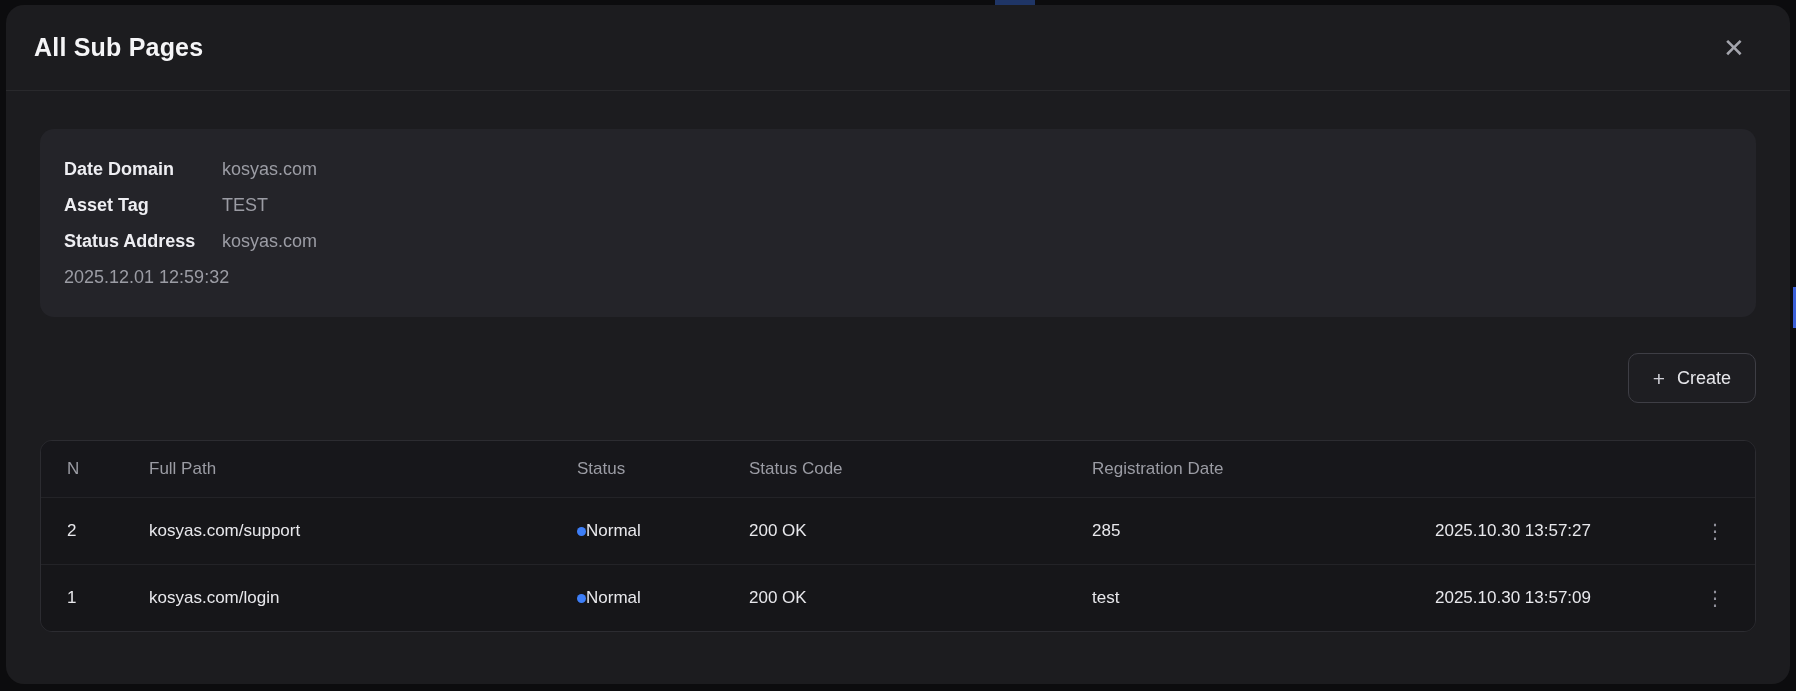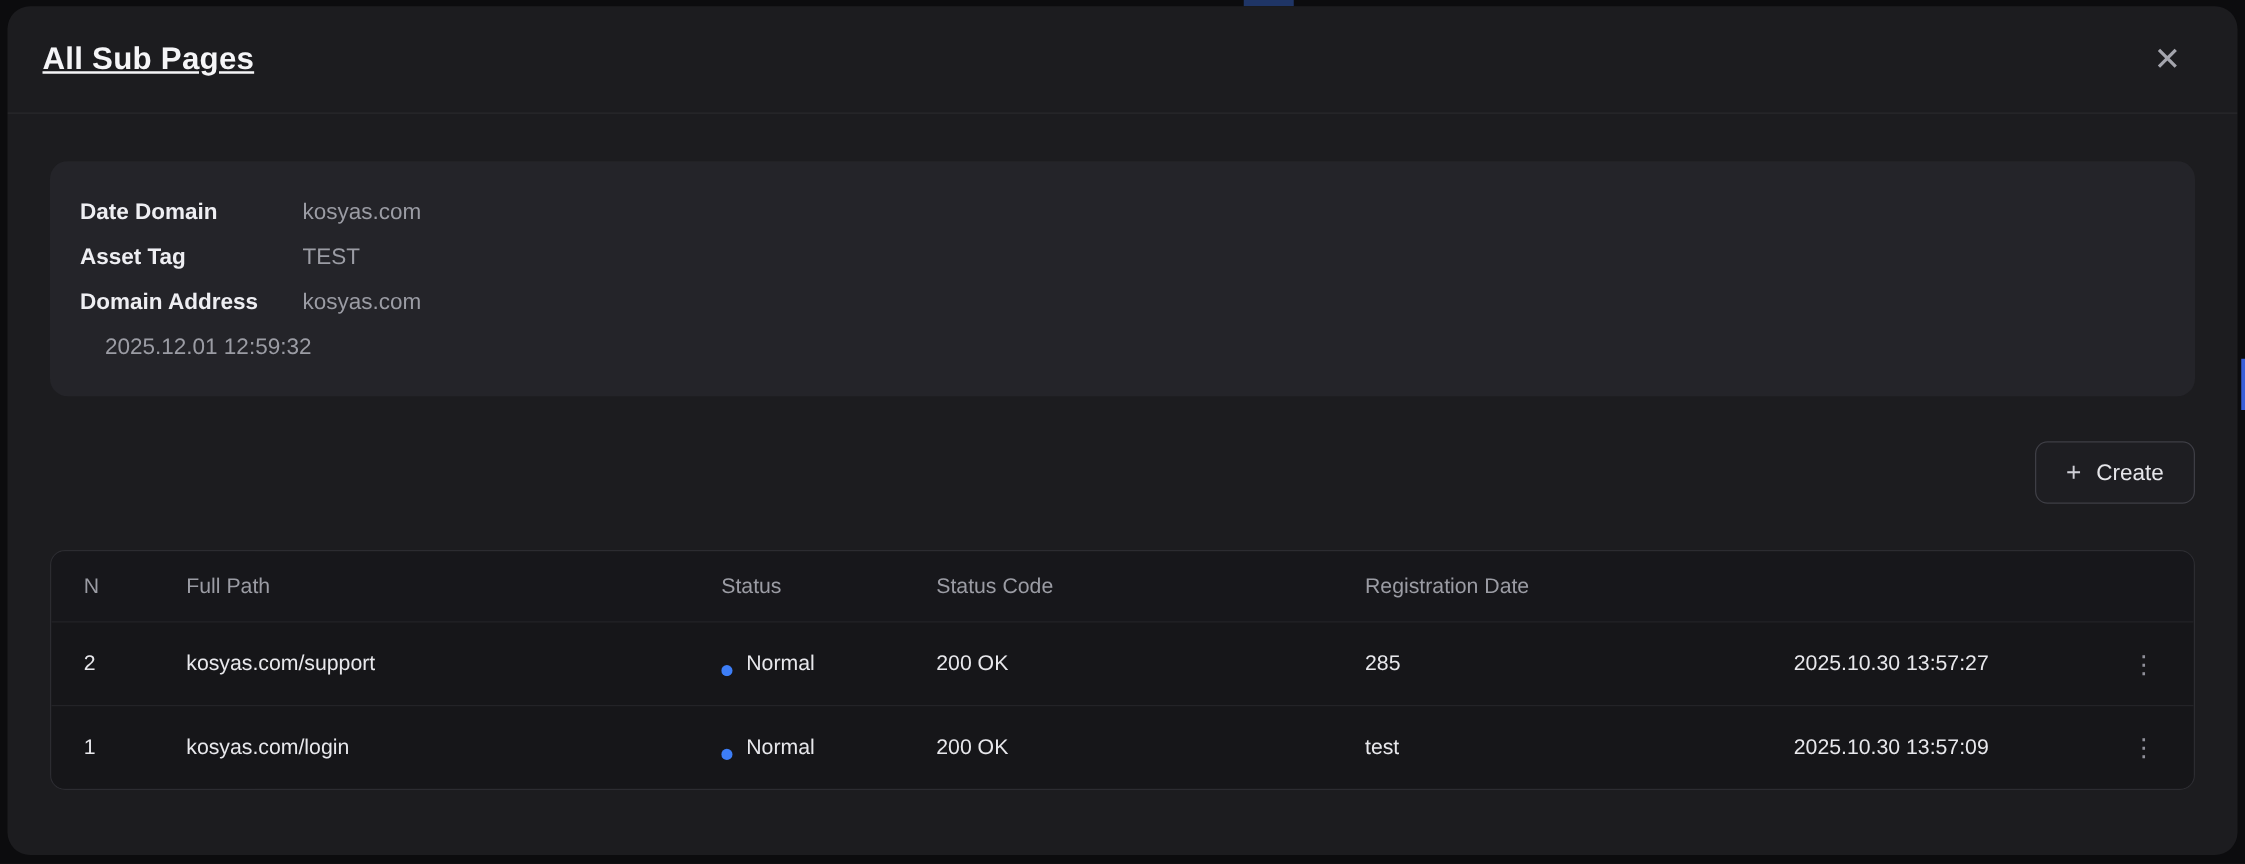--- a/index.html
+++ b/index.html
@@ -43,21 +43,20 @@
   }
   .modal-header{
     height:86px;
     display:flex;align-items:center;
     padding:0 38px 0 28px;
     border-bottom:1px solid var(--divider);
   }
   .modal-title{
     font-size:25px;font-weight:bold;color:var(--text-bright);
     letter-spacing:.2px;
-    text-decoration:underline;
   }
   .close-btn{
     margin-left:auto;
     width:36px;height:36px;
     display:flex;align-items:center;justify-content:center;
     font-size:26px;color:#a4a5ad;
     cursor:pointer;border:none;background:transparent;
     font-family:"DejaVu Sans",sans-serif;
     line-height:1;
   }
@@ -76,21 +75,20 @@
   }
   .info-label{
     font-weight:bold;color:#eeeef2;
     min-width:158px;
     padding-right:4px;
     white-space:nowrap;
   }
   .info-value{
     color:var(--text-muted);
     white-space:nowrap;
-    margin-left:20px;
   }
   .toolbar{
     display:flex;justify-content:flex-end;
     margin-top:36px;
   }
   .create-btn{
     display:flex;align-items:center;gap:12px;
     height:50px;
     padding:0 24px;
     background:#1e1e22;
@@ -123,21 +121,21 @@
     font-size:17px;
   }
   .t-body-row{
     height:67px;
     background:var(--row-bg);
     border-top:1px solid var(--row-divider);
     font-size:17px;
     color:var(--text-cell);
   }
   .cell{white-space:nowrap;overflow:hidden;text-overflow:ellipsis;padding-right:10px;}
-  .status-cell{display:flex;align-items:flex-end;gap:11px;}
+  .status-cell{display:flex;align-items:center;}
   .status-dot{
     width:9px;height:9px;border-radius:50%;
     background:var(--status-dot);
     flex:0 0 auto;
   }
   .actions-cell{
     display:flex;align-items:center;justify-content:center;
   }
   .more-btn{
     background:transparent;border:none;cursor:pointer;
@@ -167,21 +165,21 @@
     <div class="info-panel">
       <div class="info-row">
         <span class="info-label">Date Domain</span>
         <span class="info-value">kosyas.com</span>
       </div>
       <div class="info-row">
         <span class="info-label">Asset Tag</span>
         <span class="info-value">TEST</span>
       </div>
       <div class="info-row">
-        <span class="info-label">Domain Address</span>
+        <span class="info-label">Status Address</span>
         <span class="info-value">kosyas.com</span>
       </div>
       <div class="info-row">
         <span class="info-value">2025.12.01 12:59:32</span>
       </div>
     </div>
 
     <div class="toolbar">
       <button class="create-btn">
         <span class="plus">+</span>

